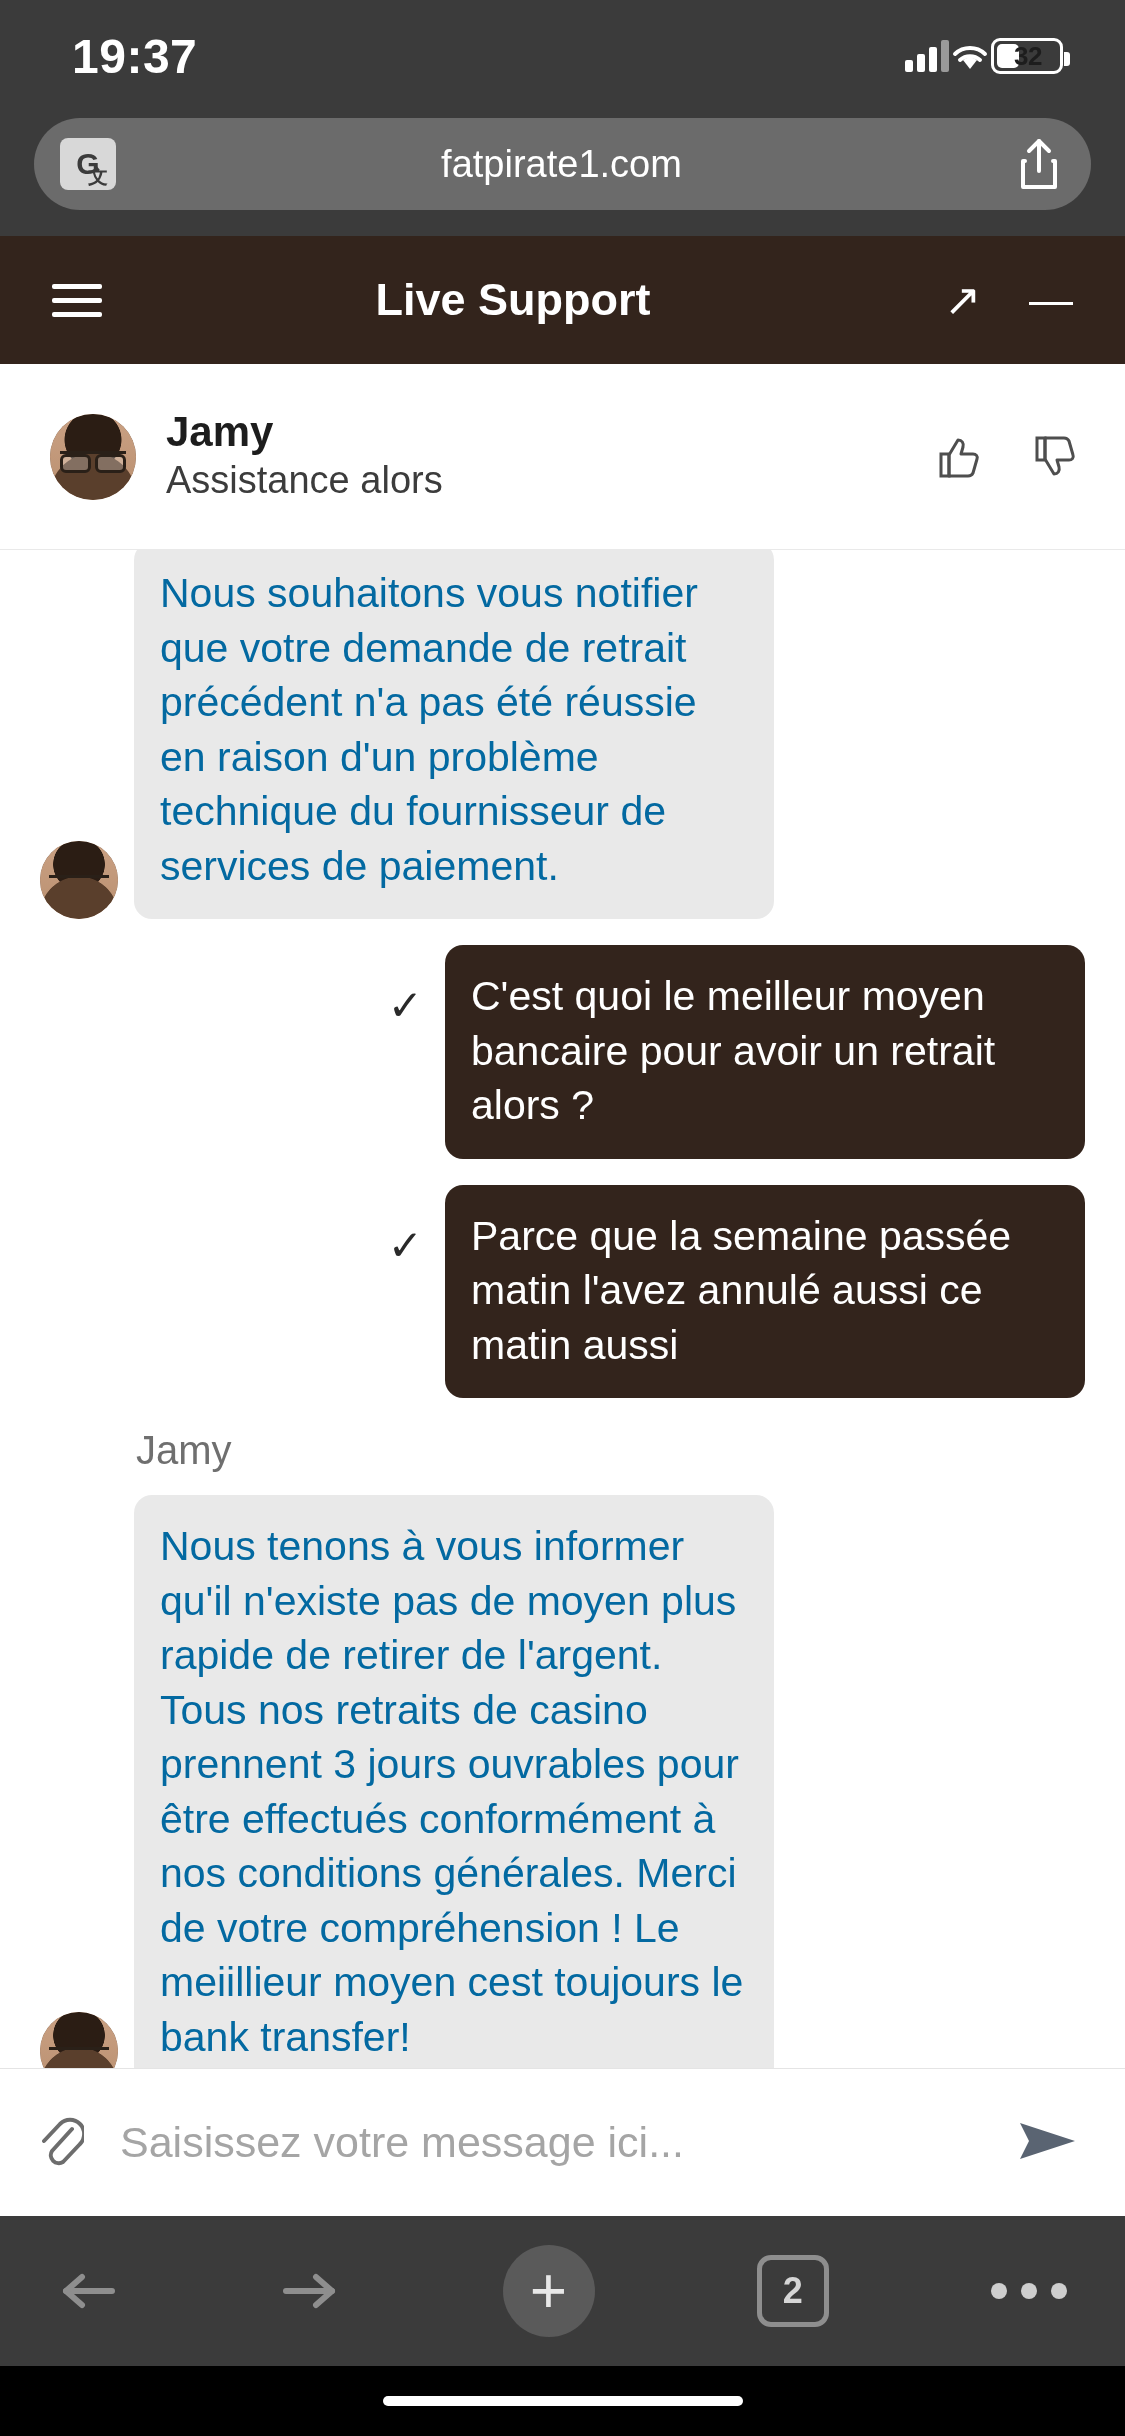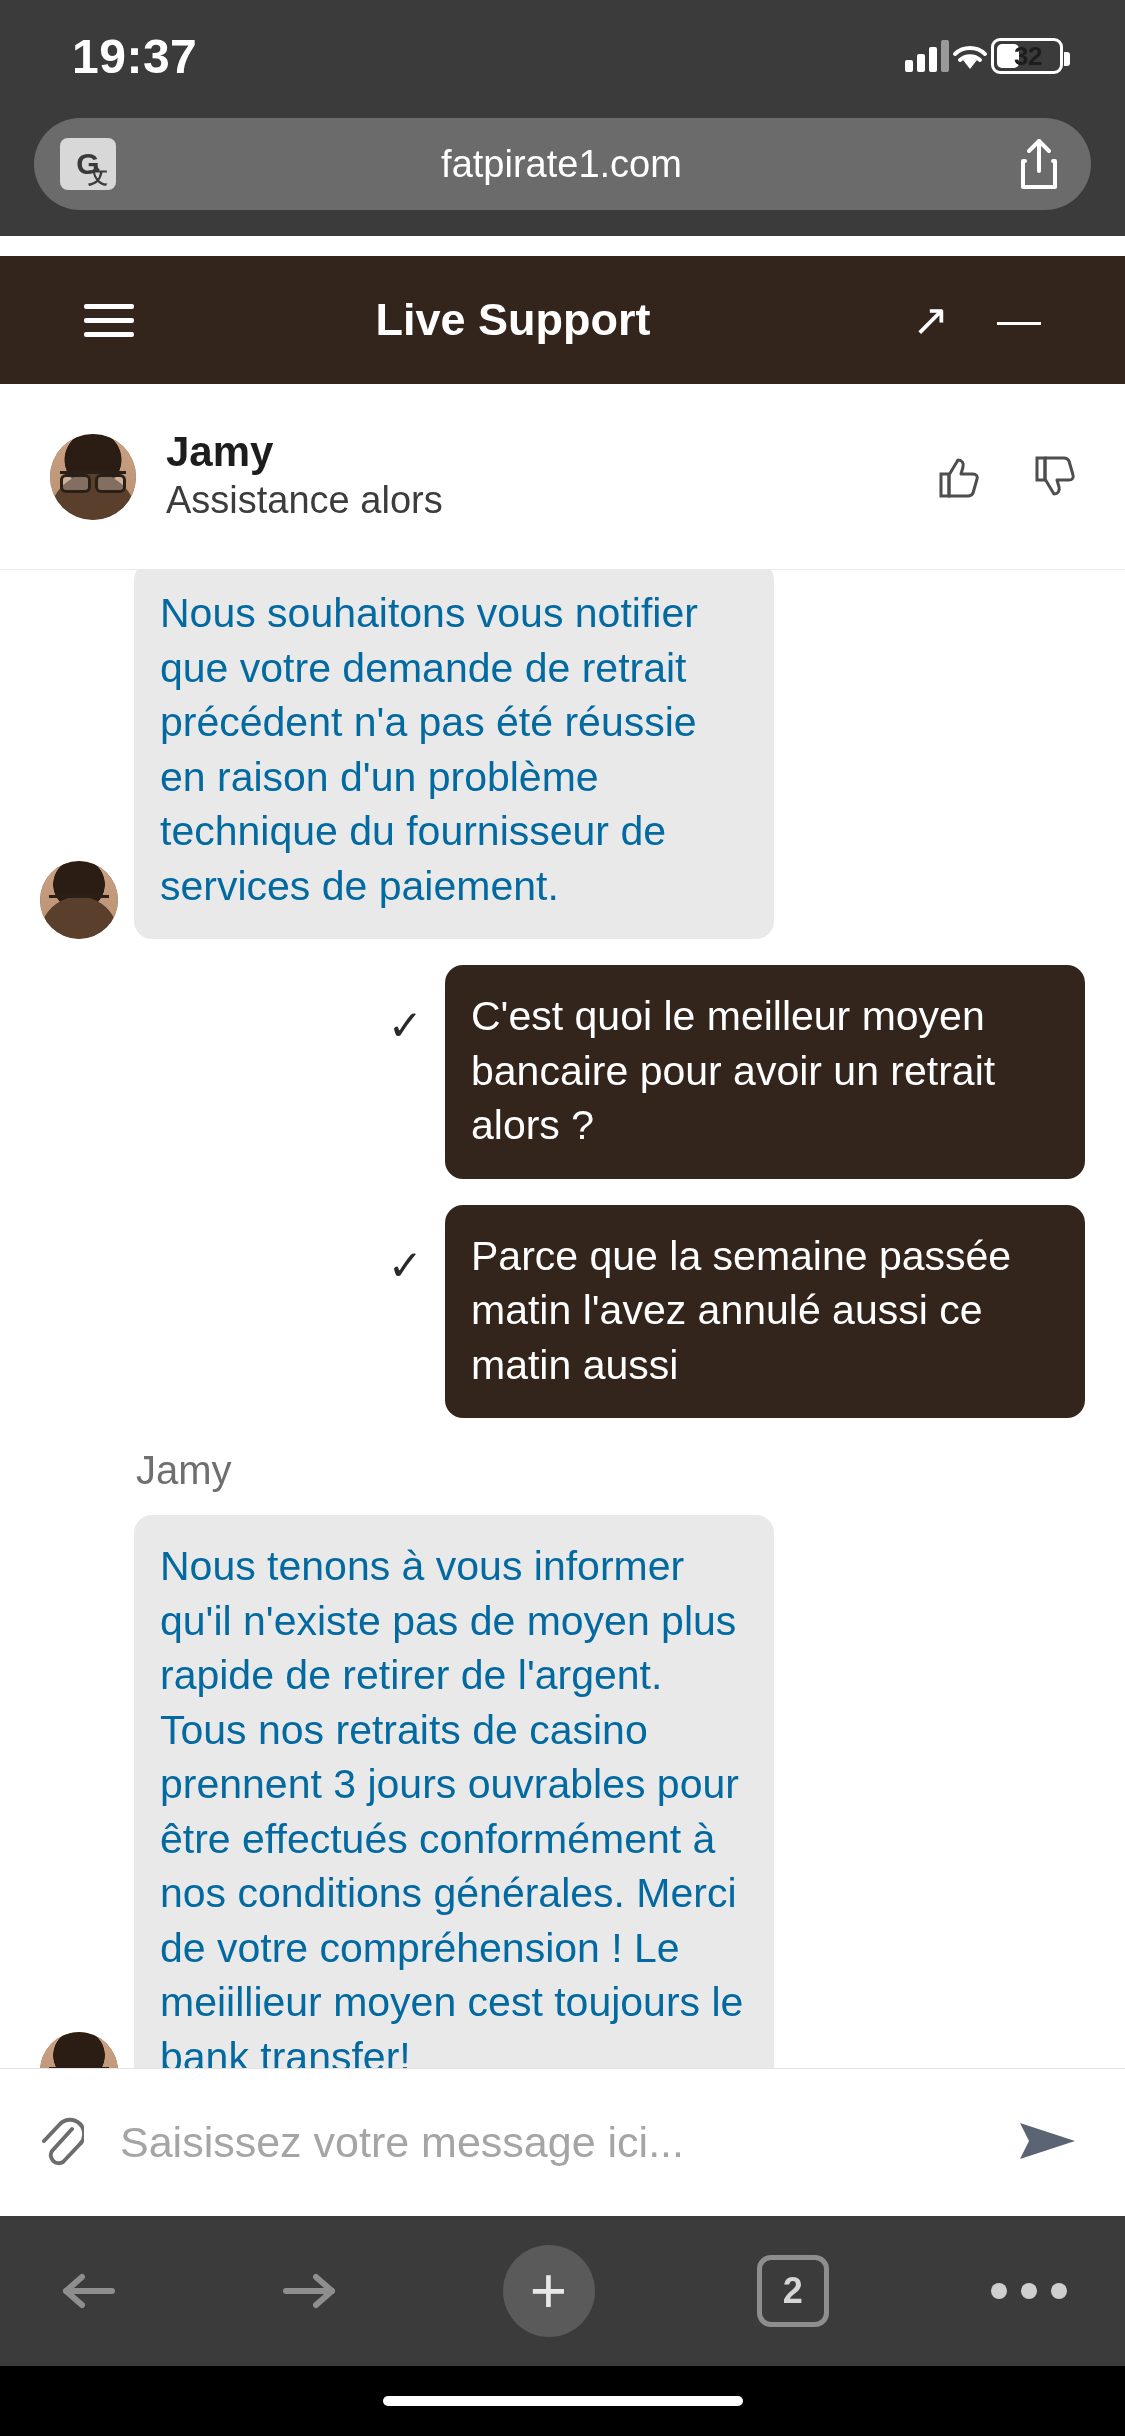--- a/index.html
+++ b/index.html
@@ -125,23 +125,22 @@
     margin-left: -10px;
   }
   .share-icon { width: 44px; height: 54px; }
 
   
   .chat-header {
     height: 128px;
     background: #33241c;
     display: flex;
     align-items: center;
-    padding: 0 84px;
-    flex: 0 0 auto;
-    margin-top: 20px;
+    padding: 0 52px;
+    flex: 0 0 auto;
   }
   .hamburger { width: 50px; display: flex; flex-direction: column; gap: 9px; }
   .hamburger i { display: block; height: 5px; background: #ffffff; border-radius: 2px; }
   .chat-title {
     flex: 1;
     text-align: center;
     color: #ffffff;
     font-size: 45px;
     font-weight: 700;
     margin-left: -20px;

